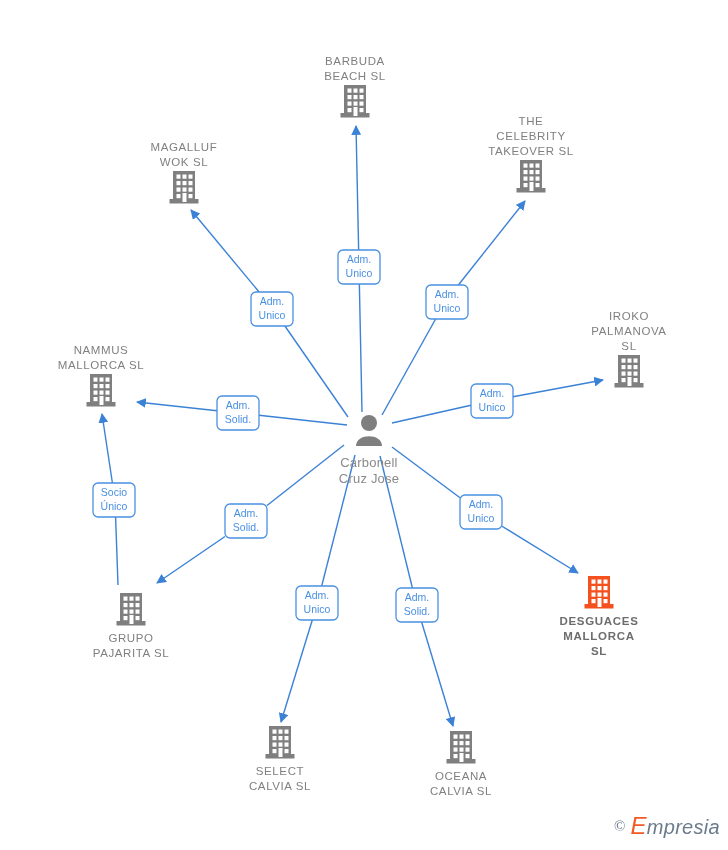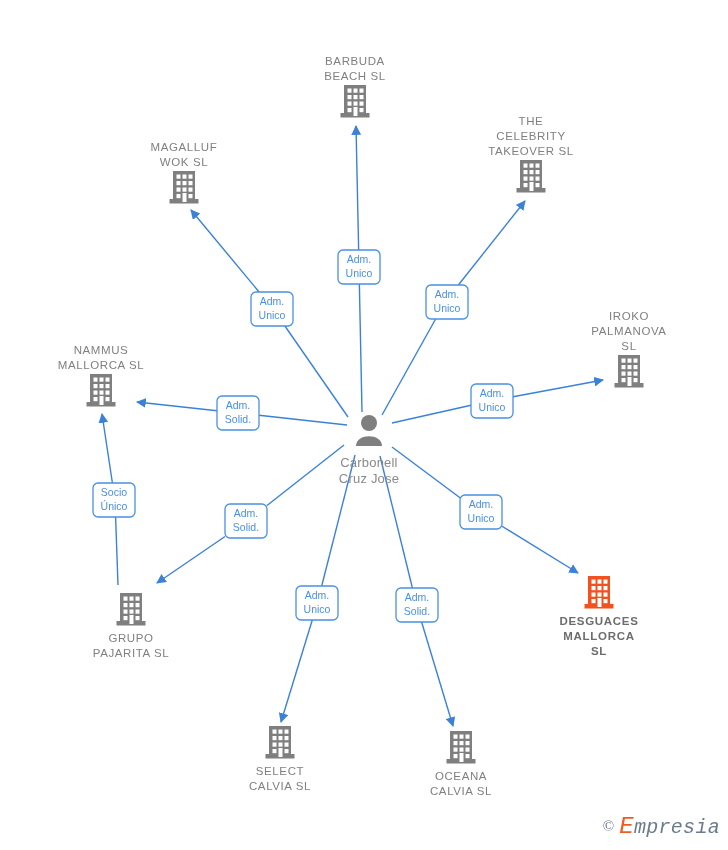--- a/index.html
+++ b/index.html
@@ -66,21 +66,21 @@
     display: flex;
     align-items: center;
     gap: 5px;
   }
   .watermark-copy {
     font-family: "Liberation Serif", serif;
     font-size: 15px;
     color: #6b7b8c;
   }
   .watermark-name {
-    font-family: Liberation Mono, monospace;
+    font-family: Liberation Sans, sans-serif;
     font-style: italic;
     font-size: 20px;
     color: #6b7b8c;
     letter-spacing: 0.3px;
   }
   .watermark-name .cap {
     color: #f15a22;
     font-size: 24px;
   }
 </style>

